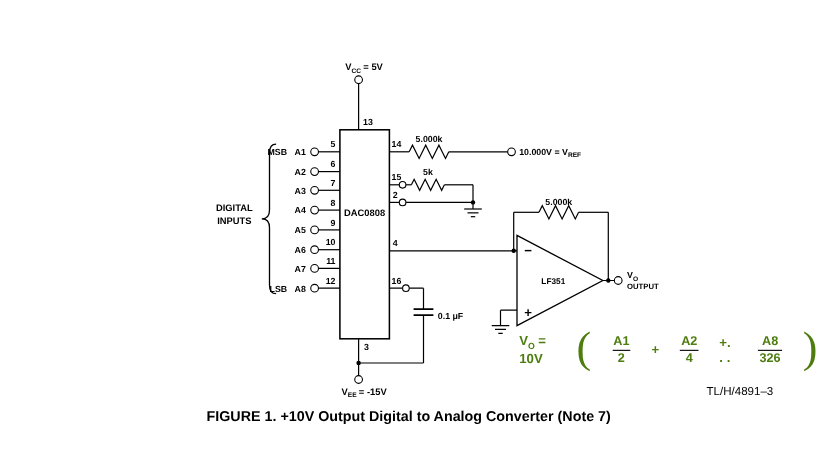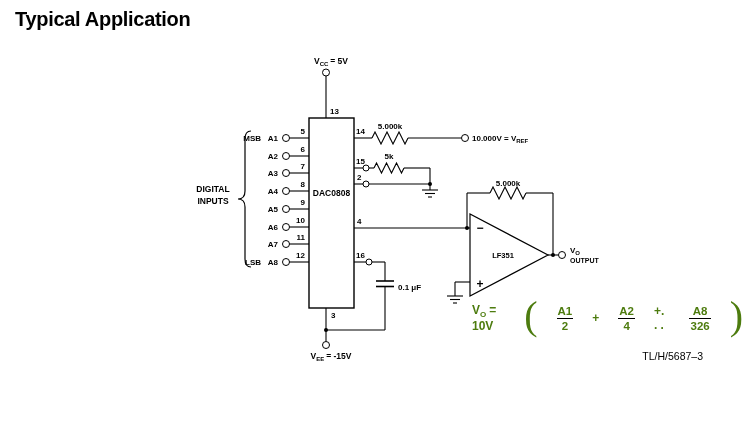--- a/index.html
+++ b/index.html
@@ -27,21 +27,20 @@
   .frac .num, .frac .den { padding:0 1px; font-size:11.5px; }
   .frac .bar { align-self:stretch; height:1px; background:#000; margin:1px 0; }
   .figure-code { position:absolute; right:40px; top:350px; font-size:10.5px; color:#000; }
   .caption { position:absolute; left:0; right:0; top:371px; text-align:center; font-size:13px; font-weight:bold; color:#000; }
 </style>
 </head>
 <body>
 
 <div class="page">
 
-  <div class="title">Typical Application</div>
 
   <svg class="schem" width="743" height="424" viewBox="0 0 743 424">
 
     <g>
       <text class="fs85" x="331" y="64" text-anchor="middle"><tspan>V</tspan><tspan class="sub" dy="2">CC</tspan><tspan class="fs85" dy="-2" dx="2">= 5V</tspan></text>
       <circle class="term" cx="326" cy="72.5" r="3.5"></circle>
       <line class="w" x1="326" y1="76" x2="326" y2="118"></line>
       <text class="fs8" x="330" y="114">13</text>
     </g>
 
@@ -210,16 +209,17 @@
       </span>
     <span>+. . .</span>
     <span class="frac">
         <span class="num">A8</span>
         <span class="bar"></span>
         <span class="den">326</span>
       </span>
     <span class="paren">)</span>
   </div>
 
-  <div class="figure-code">TL/H/5687–3</div>
-
+  <div class="figure-code">TL/H/4891–3</div>
+
+  <div class="caption">FIGURE 1. +10V Output Digital to Analog Converter (Note 7)</div>
 
 </div>
 
 </body></html>

